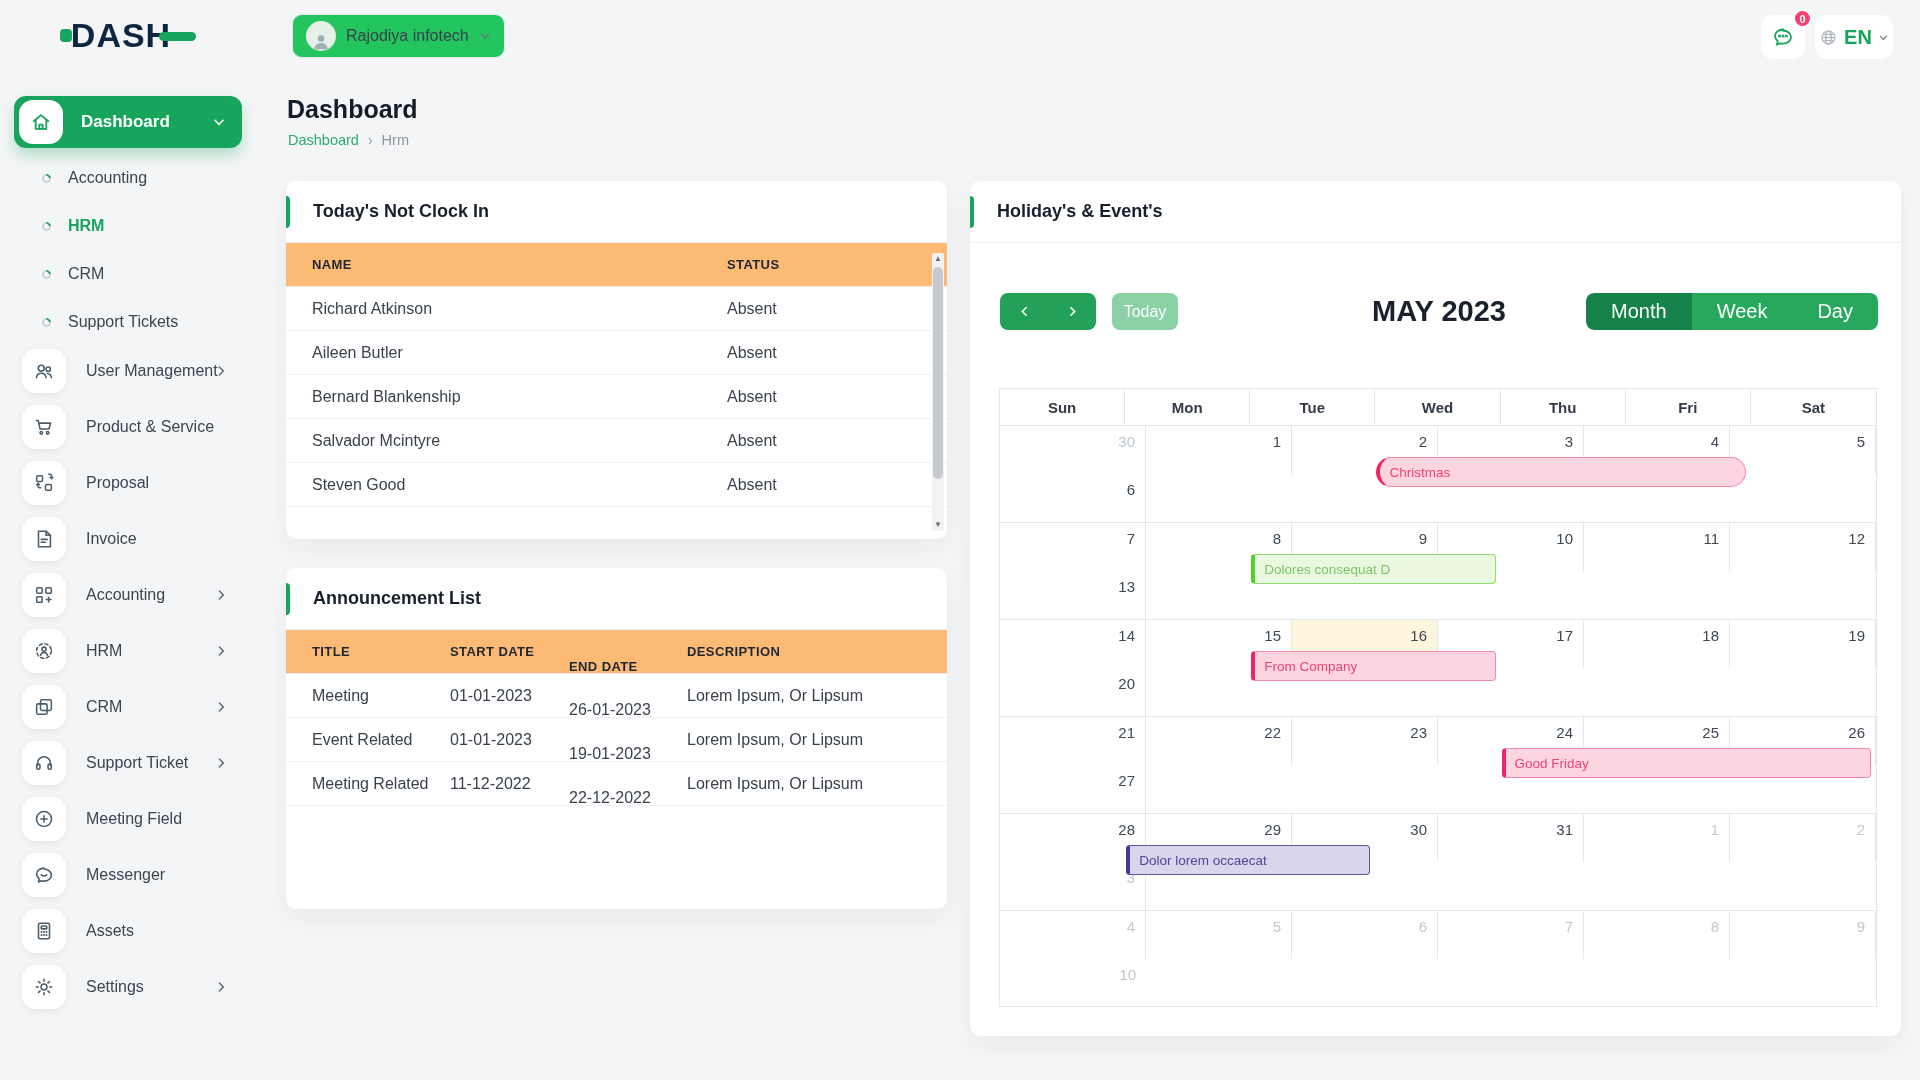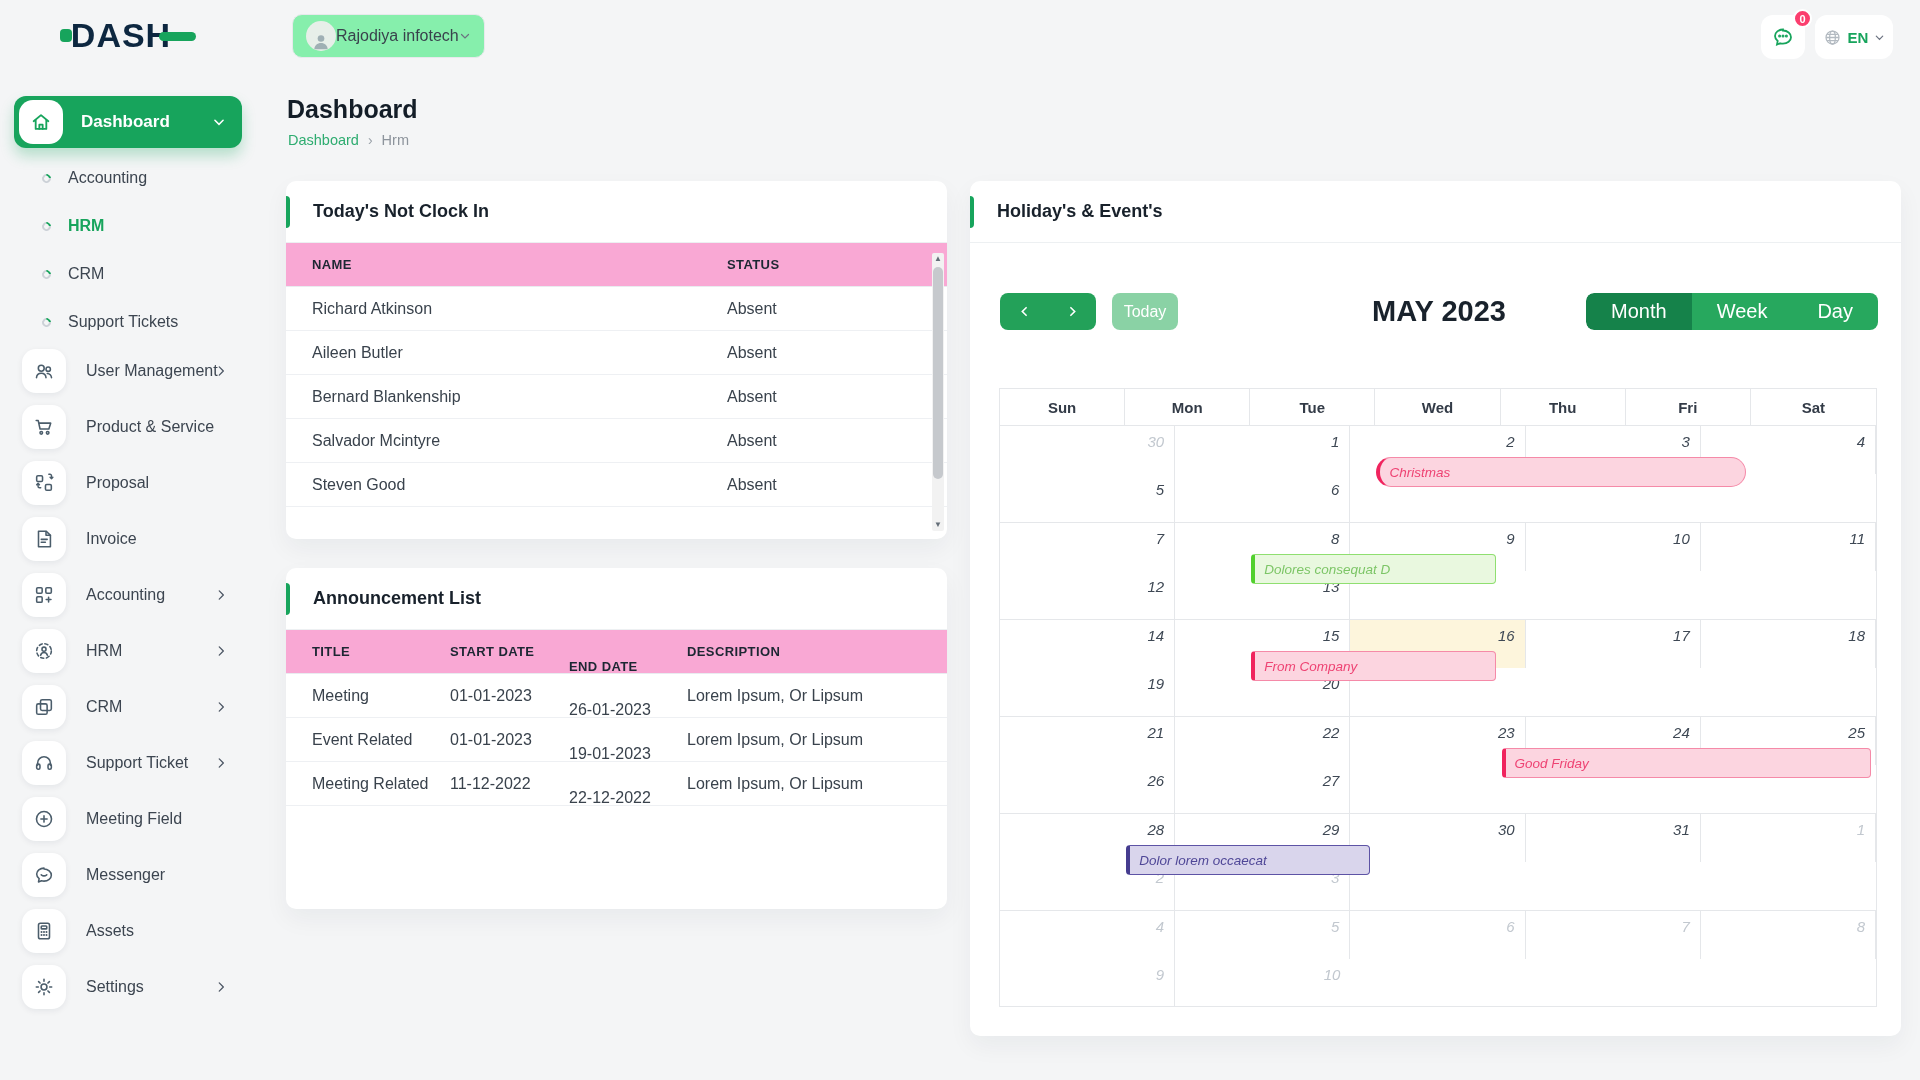--- a/index.html
+++ b/index.html
@@ -36,54 +36,54 @@
 
   .nav-list { position:absolute; left:0; top:343px; width:256px; }
   .nav-item { height:56px; display:flex; align-items:center; position:relative; cursor:pointer; }
   .nav-chip { width:44px; height:44px; margin-left:22px; background:#fff; border-radius:14px;
     box-shadow:0 2px 6px rgba(15,34,58,.07); display:flex; align-items:center; justify-content:center;
     color:#4b5d6b; flex:none; }
   .nav-label { margin-left:20px; font-size:16px; color:#3c4550; }
   .nav-chevron { position:absolute; right:28px; color:#4b5563; display:flex; }
 
   
-  .company-pill { position:absolute; left:292px; top:14px; height:44px; background:#86efac;
-    border:1px solid #e7e9ec; border-radius:10px; display:flex; align-items:center; padding:0 13px; cursor:pointer; }
+  .company-pill { position:absolute; left:292px; top:14px; height:44px; background:#22c55e;
+    border:1px solid #e7e9ec; border-radius:10px; display:flex; align-items:center; padding:0 13px; gap:10px; cursor:pointer; }
   .avatar { width:30px; height:30px; border-radius:50%; background:#e7efe9; display:flex; align-items:flex-end; justify-content:center; overflow:hidden; }
   .company-name { font-size:16px; color:#39424c; }
   .small-chev { color:#6b7280; display:flex; }
 
   .msg-btn { position:absolute; left:1761px; top:15px; width:44px; height:44px; background:#fff;
     border-radius:12px; display:flex; align-items:center; justify-content:center; cursor:pointer; }
   .badge { position:absolute; top:-6px; right:-7px; min-width:19px; height:19px; padding:0 4px; background:#fb3e6e;
     border:2px solid #fff; border-radius:10px; color:#fff; font-size:11px; font-weight:700;
     display:flex; align-items:center; justify-content:center; }
   .lang-pill { position:absolute; left:1815px; top:15px; height:44px; width:78px; background:#fff;
     border-radius:12px; display:flex; align-items:center; justify-content:center; gap:6px; cursor:pointer; }
-  .lang-label { color:#17a45c; font-size:15px; font-weight:700; }
+  .lang-label { color:#17a45c; font-size:20px; font-weight:700; }
 
   
   .page-title { position:absolute; left:287px; top:95px; font-size:25px; font-weight:700; color:#131d27; }
   .breadcrumb { position:absolute; left:288px; top:132px; font-size:14.5px; display:flex; align-items:center; gap:9px; }
   .crumb-link { color:#2eac70; cursor:pointer; }
   .crumb-sep { color:#9aa1a9; font-size:14px; }
   .crumb-current { color:#8d949c; }
 
   
   .card { position:absolute; background:#fff; border-radius:10px; box-shadow:0 10px 24px rgba(25,45,65,.05); }
   .card-head { height:62px; border-bottom:1px solid #edf0f2; display:flex; align-items:center; position:relative; }
   .card-head::before { content:""; position:absolute; left:0; top:15px; width:4px; height:32px;
     background:#17a45c; border-radius:0 4px 4px 0; }
   .card-title { margin-left:27px; font-size:18px; font-weight:700; color:#18212b; }
 
   #clock-card { left:286px; top:181px; width:661px; height:358px; }
   #announce-card { left:286px; top:568px; width:661px; height:341px; }
   #calendar-card { left:970px; top:181px; width:931px; height:855px; }
 
-  .thead { display:flex; height:44px; background:#f9a8d4; border-bottom:1px solid #e9ecf0;
+  .thead { display:flex; height:44px; background:#fdba74; border-bottom:1px solid #e9ecf0;
     align-items:center; font-size:13px; font-weight:700; color:#1d2733; letter-spacing:.4px; }
   .trow { display:flex; height:44px; align-items:center; border-bottom:1px solid #eef0f3; font-size:16px; color:#39424c; }
   .col-name { flex:1; padding-left:26px; }
   .col-status { width:220px; }
   .col-title { width:164px; padding-left:26px; }
   .col-start { width:119px; }
   .col-end { width:118px;margin-top:29px; }
   .col-desc { flex:1; }
 
   
@@ -104,22 +104,22 @@
   .view-group { position:absolute; right:0; top:0; height:37px; display:flex; border-radius:8px; overflow:hidden; }
   .view-btn { padding:0 25px; display:flex; align-items:center; color:#fff; font-size:20px; background:#27a85e; cursor:pointer; }
   .view-btn.active { background:#15824a; border-radius:8px 0 0 8px; }
 
   .cal-grid { position:absolute; left:29px; top:207px; width:878px; }
   .cal-weekdays { display:grid; grid-template-columns:repeat(7,1fr); height:37px;
     border:1px solid #e5e7ea; border-bottom:none; }
   .cal-weekdays > div { display:flex; align-items:center; justify-content:center;
     font-size:15px; font-weight:700; color:#333b47; border-right:1px solid #e5e7ea; }
   .cal-weekdays > div:last-child { border-right:none; }
-  .cal-week { display:grid; grid-template-columns:repeat(5,1fr); height:97px; position:relative;
-    border:1px solid #e5e7ea; border-bottom:none;font-style:italic; }
+  .cal-week { display:grid; grid-template-columns:repeat(6,1fr); height:97px; position:relative;
+    border:1px solid #e5e7ea; border-bottom:none; }
   .cal-week:first-of-type { border-top:1px solid #e5e7ea; }
   .cal-week:last-of-type { border-bottom:1px solid #e5e7ea; }
   .cal-cell { border-right:1px solid #e5e7ea; text-align:right; padding:7px 10px 0 0;
     font-size:15px; color:#3e4854; }
   .cal-cell:last-child { border-right:none; }
   .cal-cell.out { color:#c2c8cf; }
   .cal-cell.today { background:#fdf5dc; }
 
   .cal-event { position:absolute; top:31px; height:30px; border-radius:4px; display:flex; align-items:center;
     padding-left:9px; font-size:13.5px; cursor:pointer; white-space:nowrap; overflow:hidden; }

